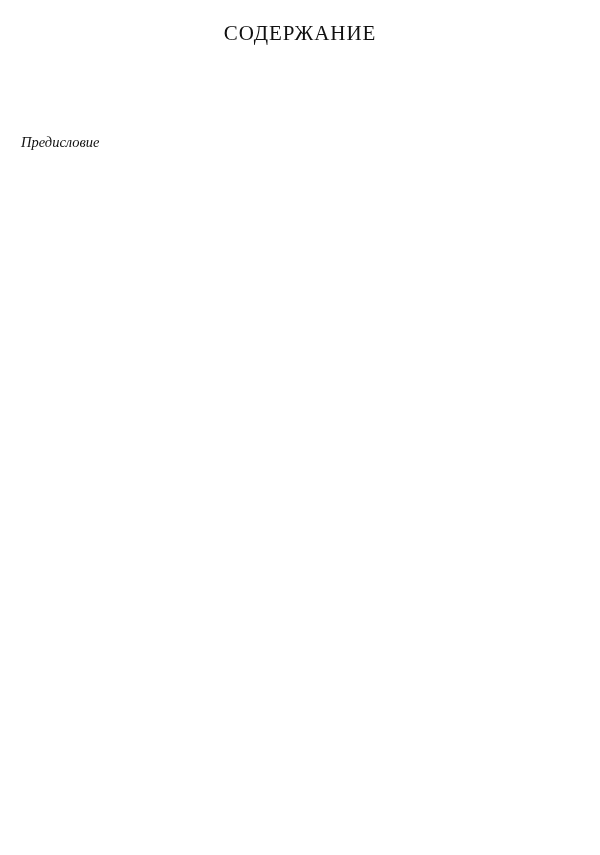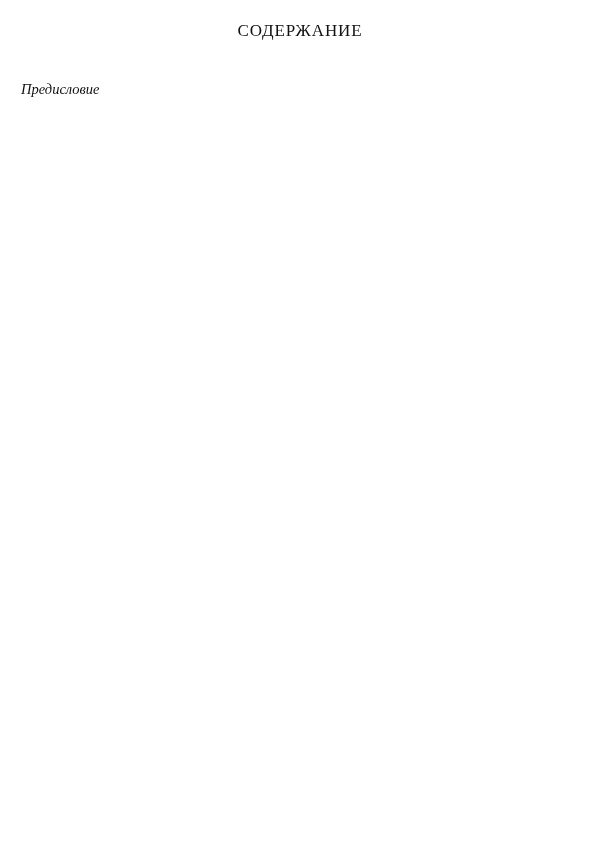--- a/index.html
+++ b/index.html
@@ -19,21 +19,21 @@
     position: relative;
     width: 600px;
     height: 855px;
     box-sizing: border-box;
     padding: 0;
     overflow: hidden;
   }
 
   .toc-title {
     text-align: center;
-    font-size: 17px;
+    font-size: 21px;
     letter-spacing: 0.9px;
     margin: 0;
     padding-top: 21px;
     font-weight: normal;
     font-family: "Liberation Serif", "DejaVu Serif", serif;
   }
 
   .toc-body {
     margin-top: 41px;
     padding-left: 21px;
@@ -43,20 +43,21 @@
   
   .row {
     display: flex;
     align-items: baseline;
     width: 100%;
     line-height: 1.0;
   }
   .row .label {
     white-space: pre;
     flex: 0 0 auto;
+    margin-top: 48px;
   }
   .row .leader {
     flex: 1 1 auto;
     overflow: hidden;
     white-space: nowrap;
     margin: 0 1px 0 5px;
     letter-spacing: 2.6px;
     font-size: 13.5px;
     transform: translateY(-1px);
   }

